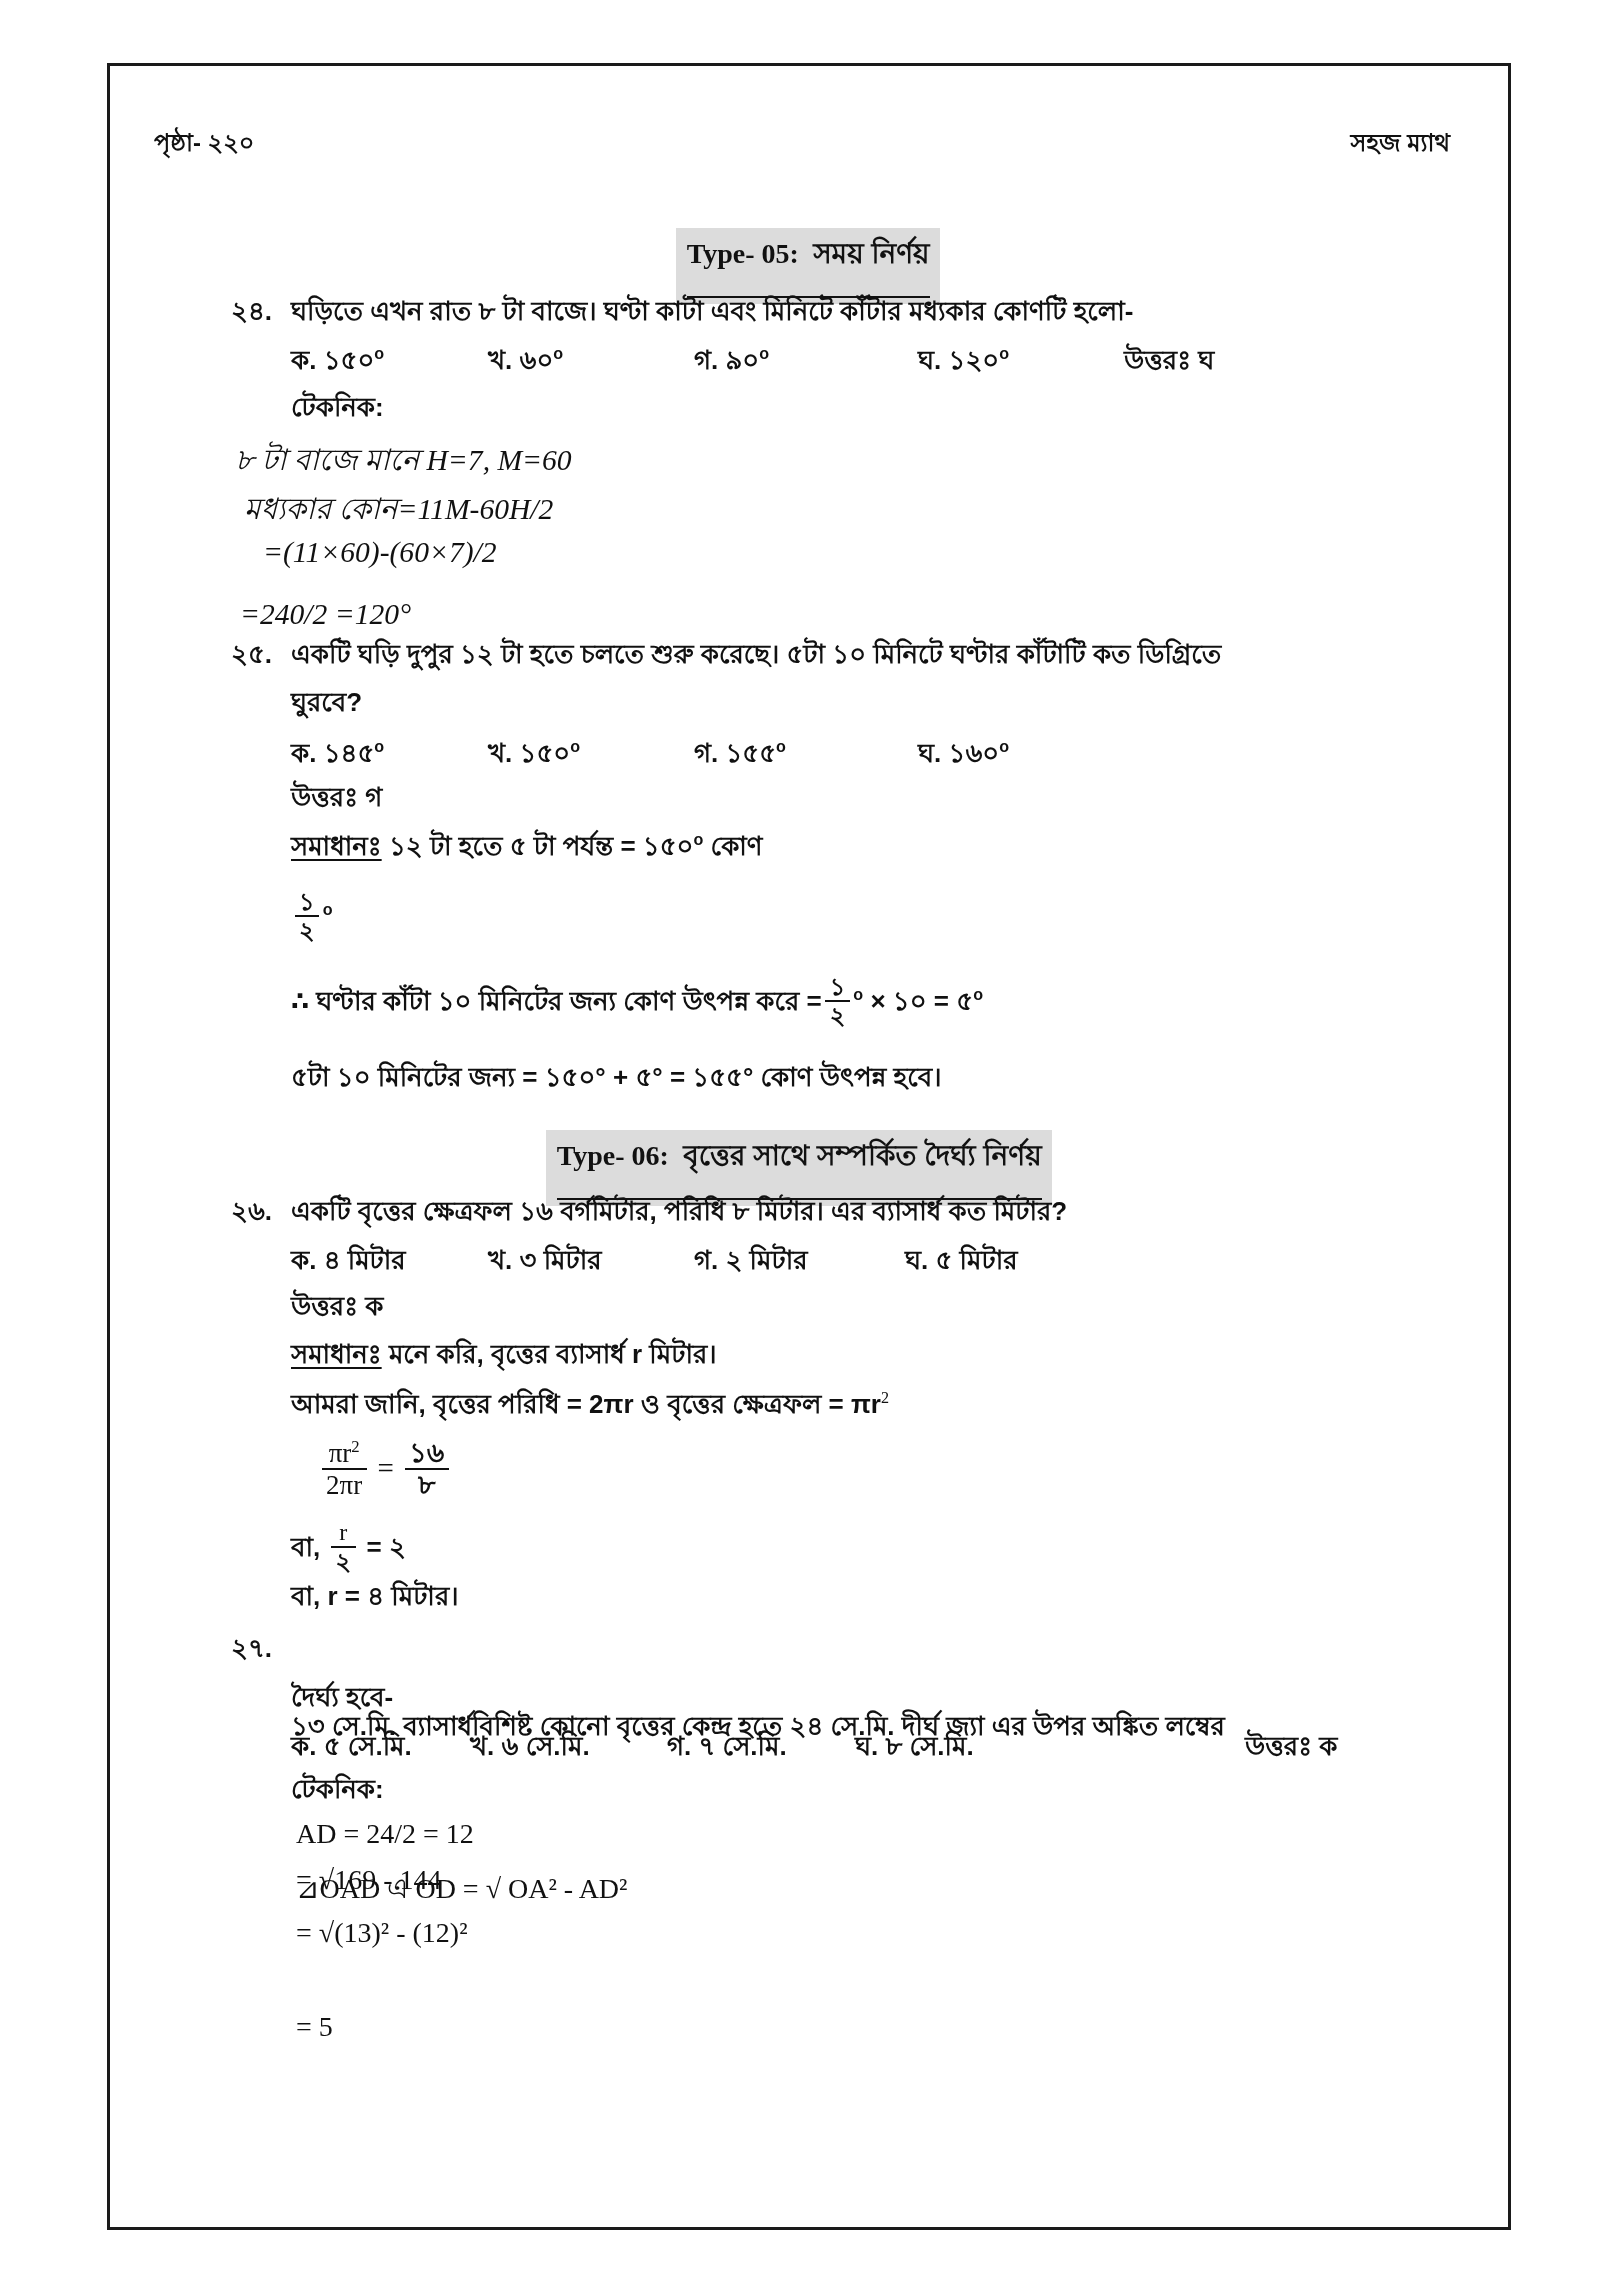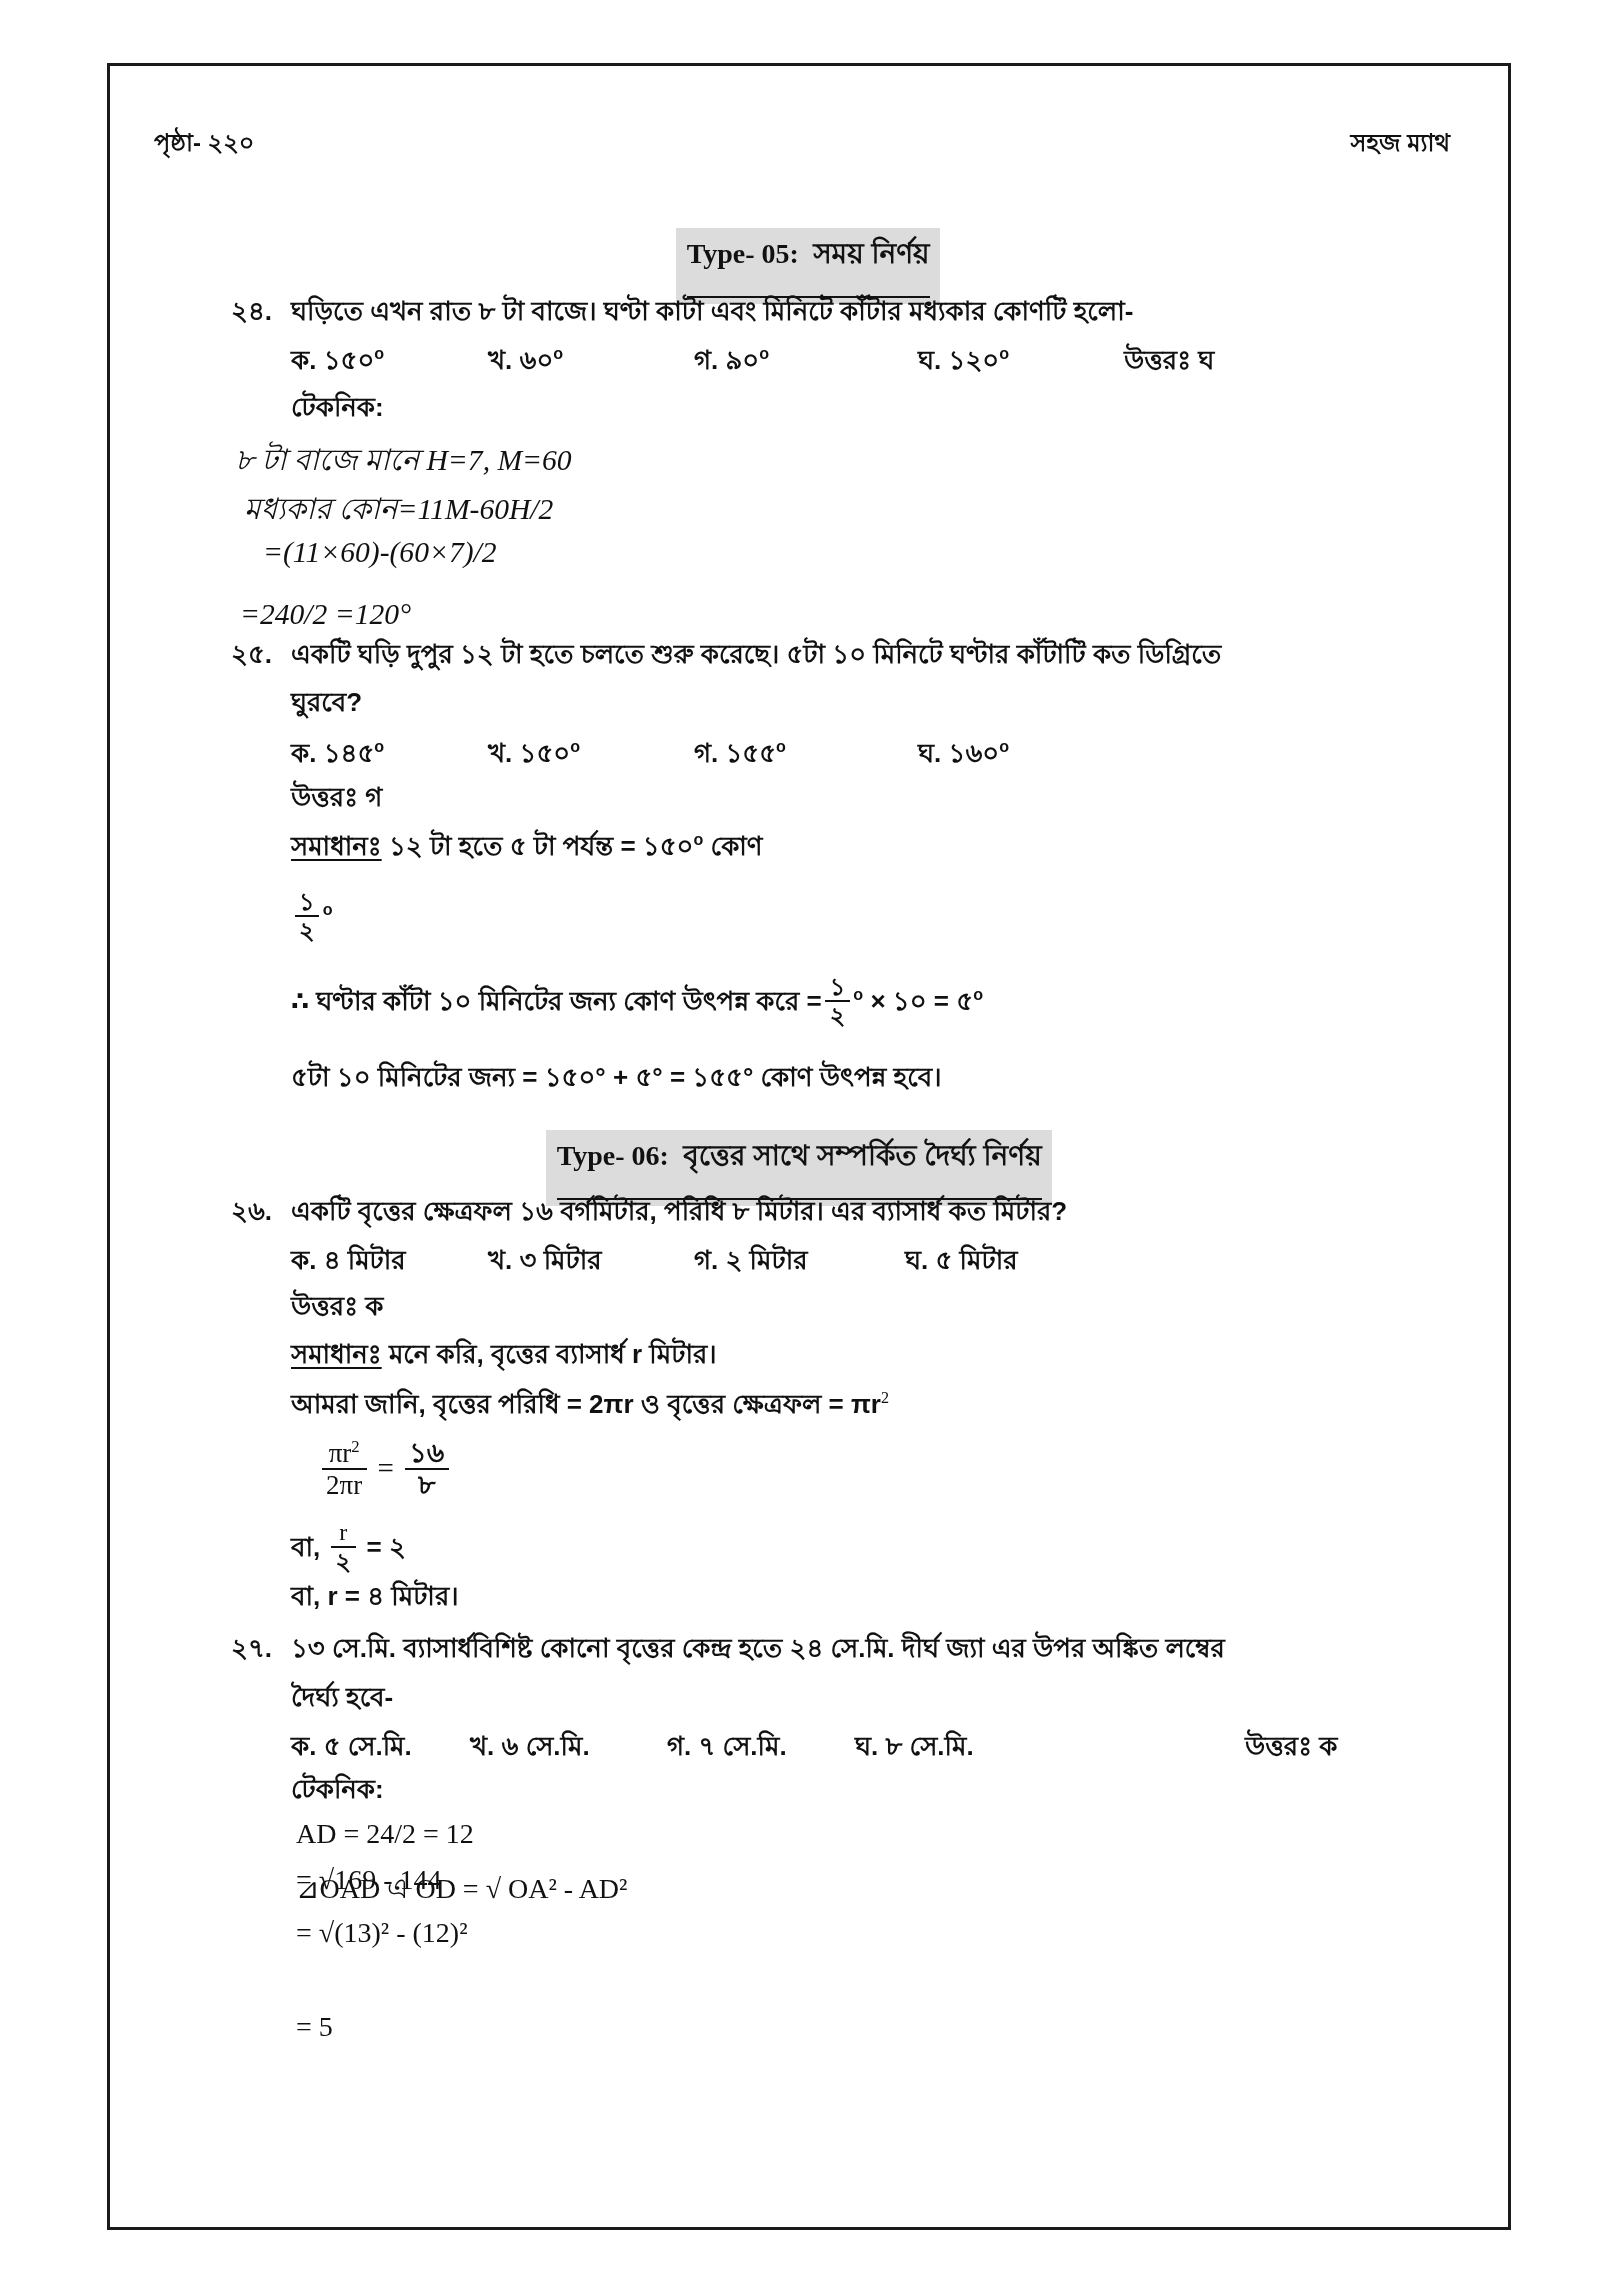--- a/index.html
+++ b/index.html
@@ -301,21 +301,21 @@
       <span class="frac" style="font-size:24px;">
         <span class="num mathserif">r</span>
         <span class="den">২</span>
       </span>
       <span>= ২</span>
     </div>
 
     <div class="line bn" style="left:291px; top:1576px;">বা, r = ৪ মিটার।</div>
 
     <div class="qnum bn" style="left:231px; top:1628px;">২৭.</div>
-    <div class="qtext bn" style="left:291px; top:1628px;">১৩ সে.মি. ব্যাসার্ধবিশিষ্ট কোনো বৃত্তের কেন্দ্র হতে ২৪ সে.মি. দীর্ঘ জ্যা এর উপর অঙ্কিত লম্বের</div>
+    <div class="qtext bn" style="left:291px; top:1706px;">১৩ সে.মি. ব্যাসার্ধবিশিষ্ট কোনো বৃত্তের কেন্দ্র হতে ২৪ সে.মি. দীর্ঘ জ্যা এর উপর অঙ্কিত লম্বের</div>
     <div class="qtext bn" style="left:291px; top:1677px;">দৈর্ঘ্য হবে-</div>
 
     <div class="opt bn" style="left:291px; top:1726px;">ক. ৫ সে.মি.</div>
     <div class="opt bn" style="left:470px; top:1726px;">খ. ৬ সে.মি.</div>
     <div class="opt bn" style="left:667px; top:1726px;">গ. ৭ সে.মি.</div>
     <div class="opt bn" style="left:855px; top:1726px;">ঘ. ৮ সে.মি.</div>
     <div class="ans bn" style="left:1245px; top:1726px;">উত্তরঃ ক</div>
 
     <div class="line bn" style="left:291px; top:1769px;">টেকনিক:</div>
 

